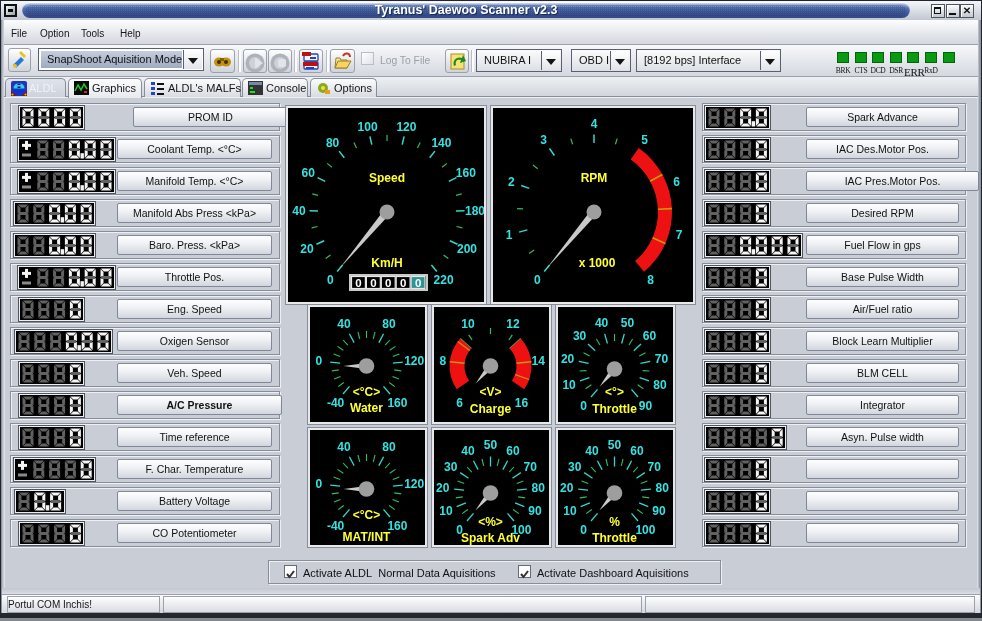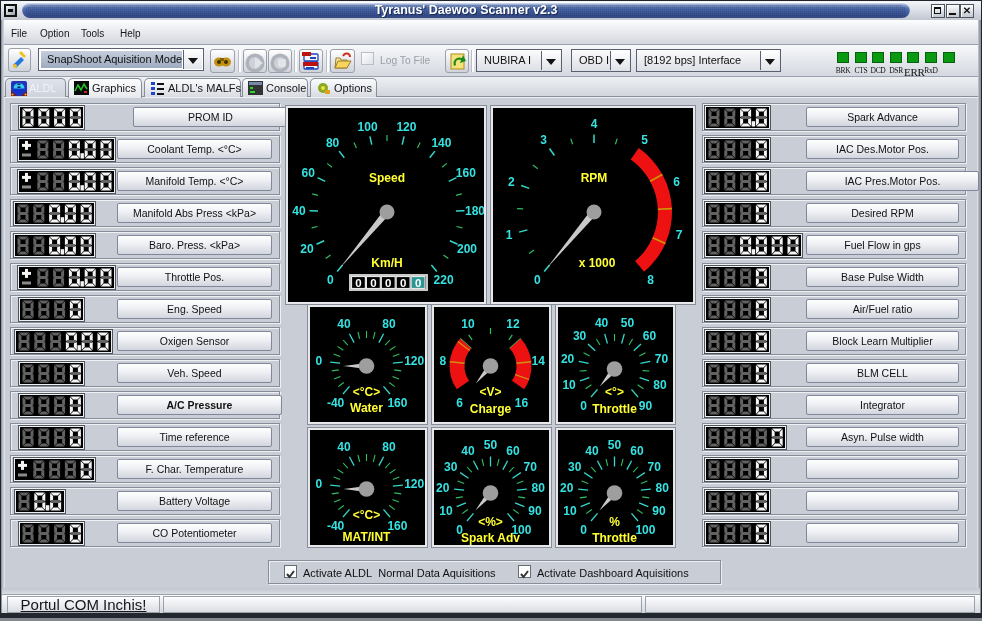--- a/index.html
+++ b/index.html
@@ -1569,21 +1569,21 @@
     </svg></div>
 <div class="abs" style="left:303px;top:567px;font-size:11px;color:#101015;">Activate ALDL&nbsp; Normal Data Aquisitions</div>
 <div class="abs" style="left:518px;top:565px;width:13px;height:13px;border:1px solid #666c78;background:#fdfdfe;">
       <svg width="11" height="11">
       <polyline points="2,5 4.5,8 9,2" stroke="#333" stroke-width="2" fill="none"></polyline>
     </svg></div>
 <div class="abs" style="left:537px;top:567px;font-size:11px;color:#101015;">Activate Dashboard Aquisitions</div>
 <div class="abs" style="left:2px;top:588px;width:978px;height:8px;background:linear-gradient(#c2c6cf,#e2e4e9);"></div>
 <div class="abs" style="left:2px;top:594px;width:978px;height:21px;background:linear-gradient(#fbfcfd,#cfd3da);border-top:1px solid #9aa0ac;"></div>
 <div class="abs" style="left:7px;top:596px;width:153px;height:17px;border:1px solid #9aa0ac;
-      background:linear-gradient(#fdfdfe,#dadde3);box-shadow:inset 0 1px 0 #fff;text-align:center;
-      font-size:15px;color:#15151a;line-height:16px;text-decoration:underline;">Portul COM Inchis!</div>
+      background:linear-gradient(#fdfdfe,#dadde3);box-shadow:inset 0 1px 0 #fff;text-align:left;
+      font-size:10px;color:#15151a;line-height:16px;">Portul COM Inchis!</div>
 <div class="abs" style="left:163px;top:596px;width:479px;height:17px;border:1px solid #9aa0ac;
       background:linear-gradient(#fdfdfe,#dadde3);box-shadow:inset 0 1px 0 #fff;text-align:center;
       font-size:10.5px;color:#15151a;line-height:16px;"></div>
 <div class="abs" style="left:645px;top:596px;width:330px;height:17px;border:1px solid #9aa0ac;
       background:linear-gradient(#fdfdfe,#dadde3);box-shadow:inset 0 1px 0 #fff;text-align:center;
       font-size:10.5px;color:#15151a;line-height:16px;"></div>
 <div class="abs" style="left:0;top:613px;width:982px;height:5px;background:#23272e;"></div>
 <div class="abs" style="left:0;top:618px;width:982px;height:3px;background:#84888f;"></div>
 </body></html>

